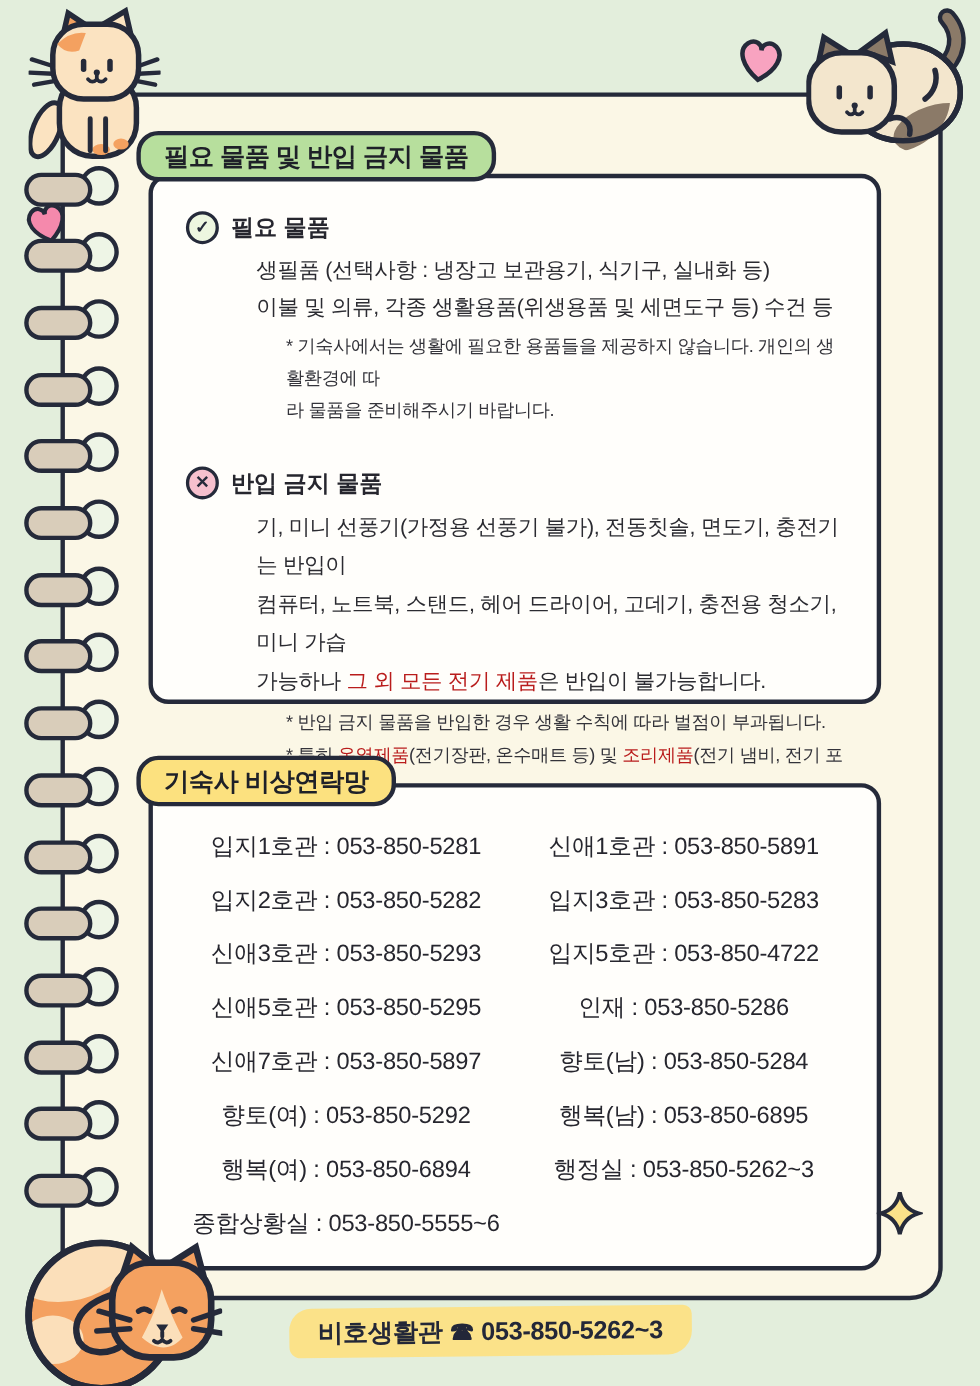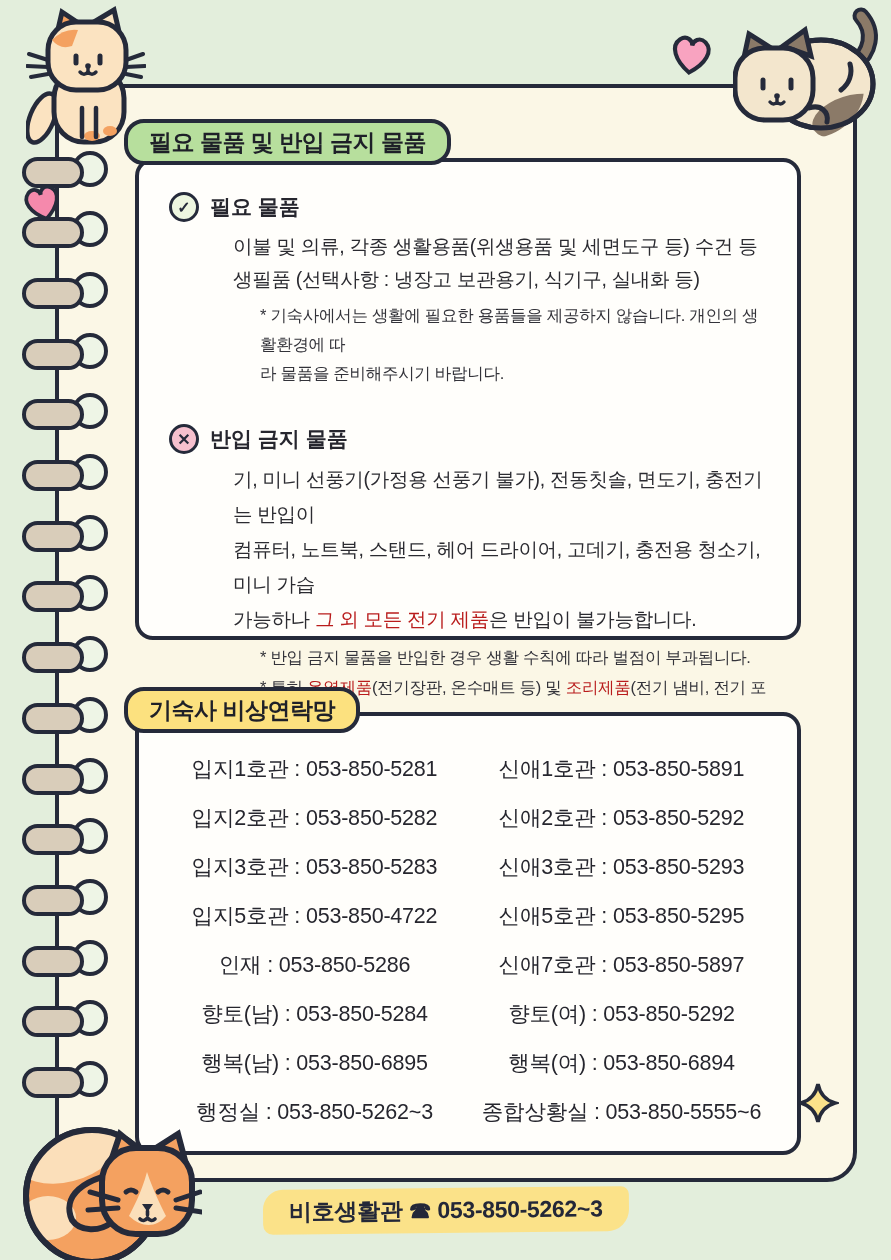--- a/index.html
+++ b/index.html
@@ -227,22 +227,22 @@
   <div class="badge green">
     <span>필요 물품 및 반입 금지 물품</span>
   </div>
 
   <div class="wbox" id="box-items">
     <div class="item-header">
       <span class="icon-circle check">✓</span>
       <span>필요 물품</span>
     </div>
     <div class="item-body">
+      <div>생필품 (선택사항 : 냉장고 보관용기, 식기구, 실내화 등)</div>
       <div>이불 및 의류, 각종 생활용품(위생용품 및 세면도구 등) 수건 등</div>
-      <div>생필품 (선택사항 : 냉장고 보관용기, 식기구, 실내화 등)</div>
     </div>
     <div class="item-note">
       <div>* 기숙사에서는 생활에 필요한 용품들을 제공하지 않습니다. 개인의 생활환경에 따</div>
       <div>라 물품을 준비해주시기 바랍니다.</div>
     </div>
 
     <div class="gap-between-items"></div>
 
     <div class="item-header">
       <span class="icon-circle x">✕</span>
@@ -262,21 +262,20 @@
 
   <div class="badge yellow">
     <span>기숙사 비상연락망</span>
   </div>
 
   <div class="wbox" id="box-contacts">
     <div id="contact-grid">
         <div class="contact-cell">입지1호관 : 053-850-5281</div>
         <div class="contact-cell">신애1호관 : 053-850-5891</div>
         <div class="contact-cell">입지2호관 : 053-850-5282</div>
-        <div class="contact-cell">신애2호관 : 053-850-5292</div>
         <div class="contact-cell">입지3호관 : 053-850-5283</div>
         <div class="contact-cell">신애3호관 : 053-850-5293</div>
         <div class="contact-cell">입지5호관 : 053-850-4722</div>
         <div class="contact-cell">신애5호관 : 053-850-5295</div>
         <div class="contact-cell">인재 : 053-850-5286</div>
         <div class="contact-cell">신애7호관 : 053-850-5897</div>
         <div class="contact-cell">향토(남) : 053-850-5284</div>
         <div class="contact-cell">향토(여) : 053-850-5292</div>
         <div class="contact-cell">행복(남) : 053-850-6895</div>
         <div class="contact-cell">행복(여) : 053-850-6894</div>

